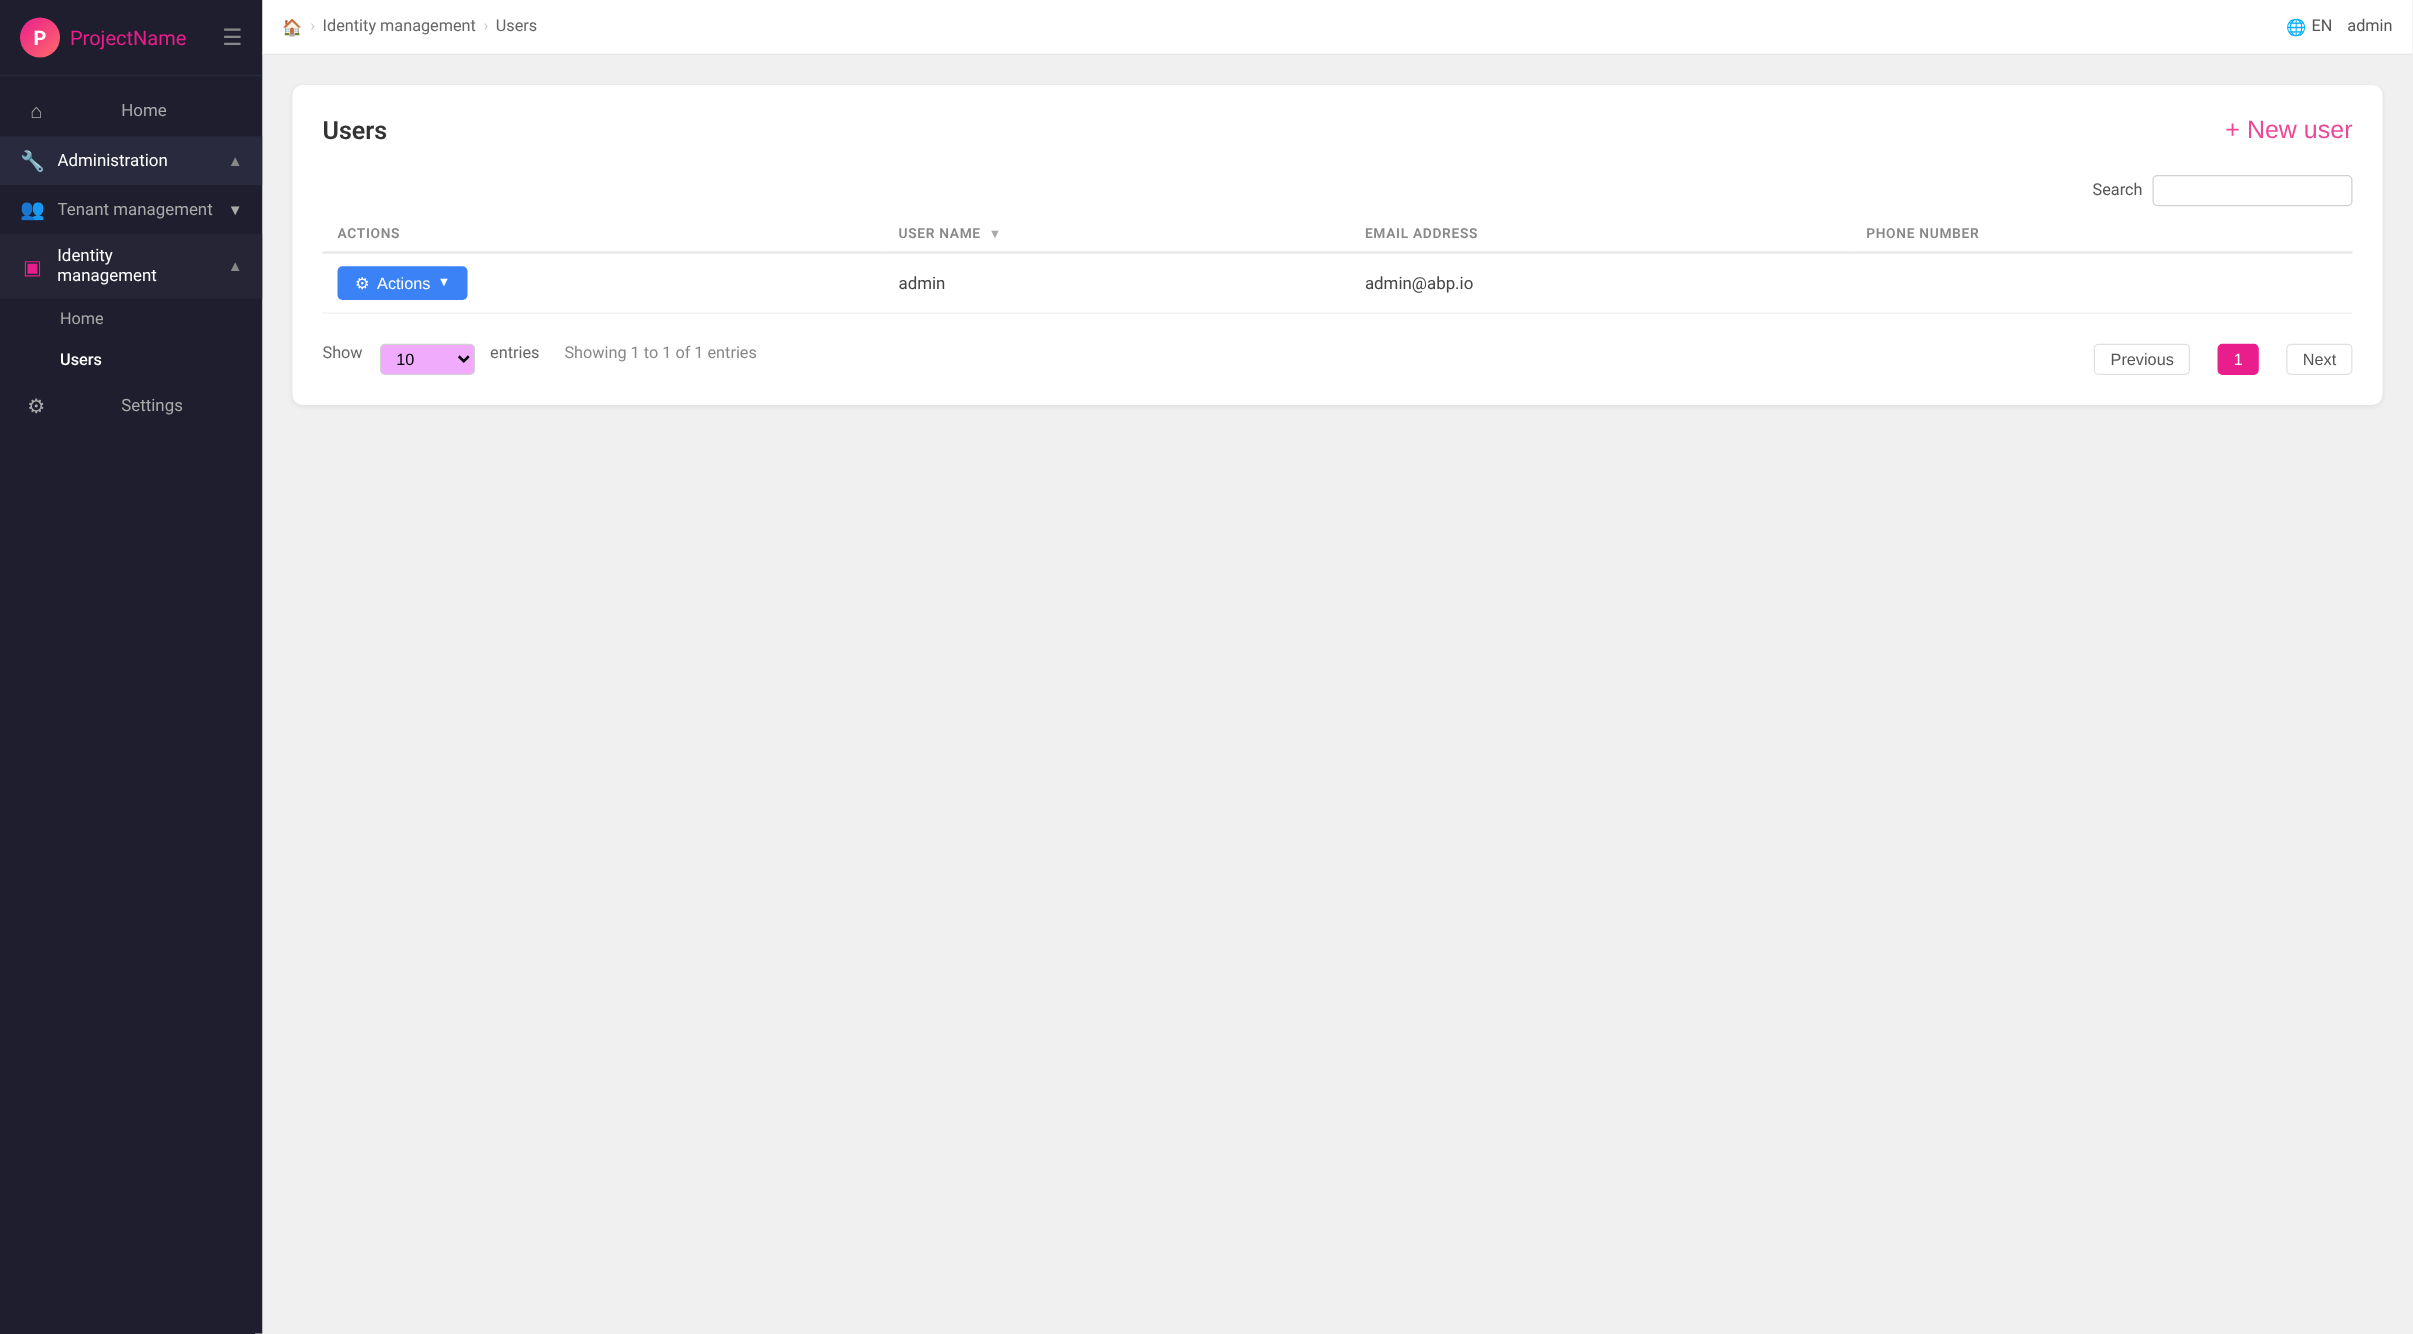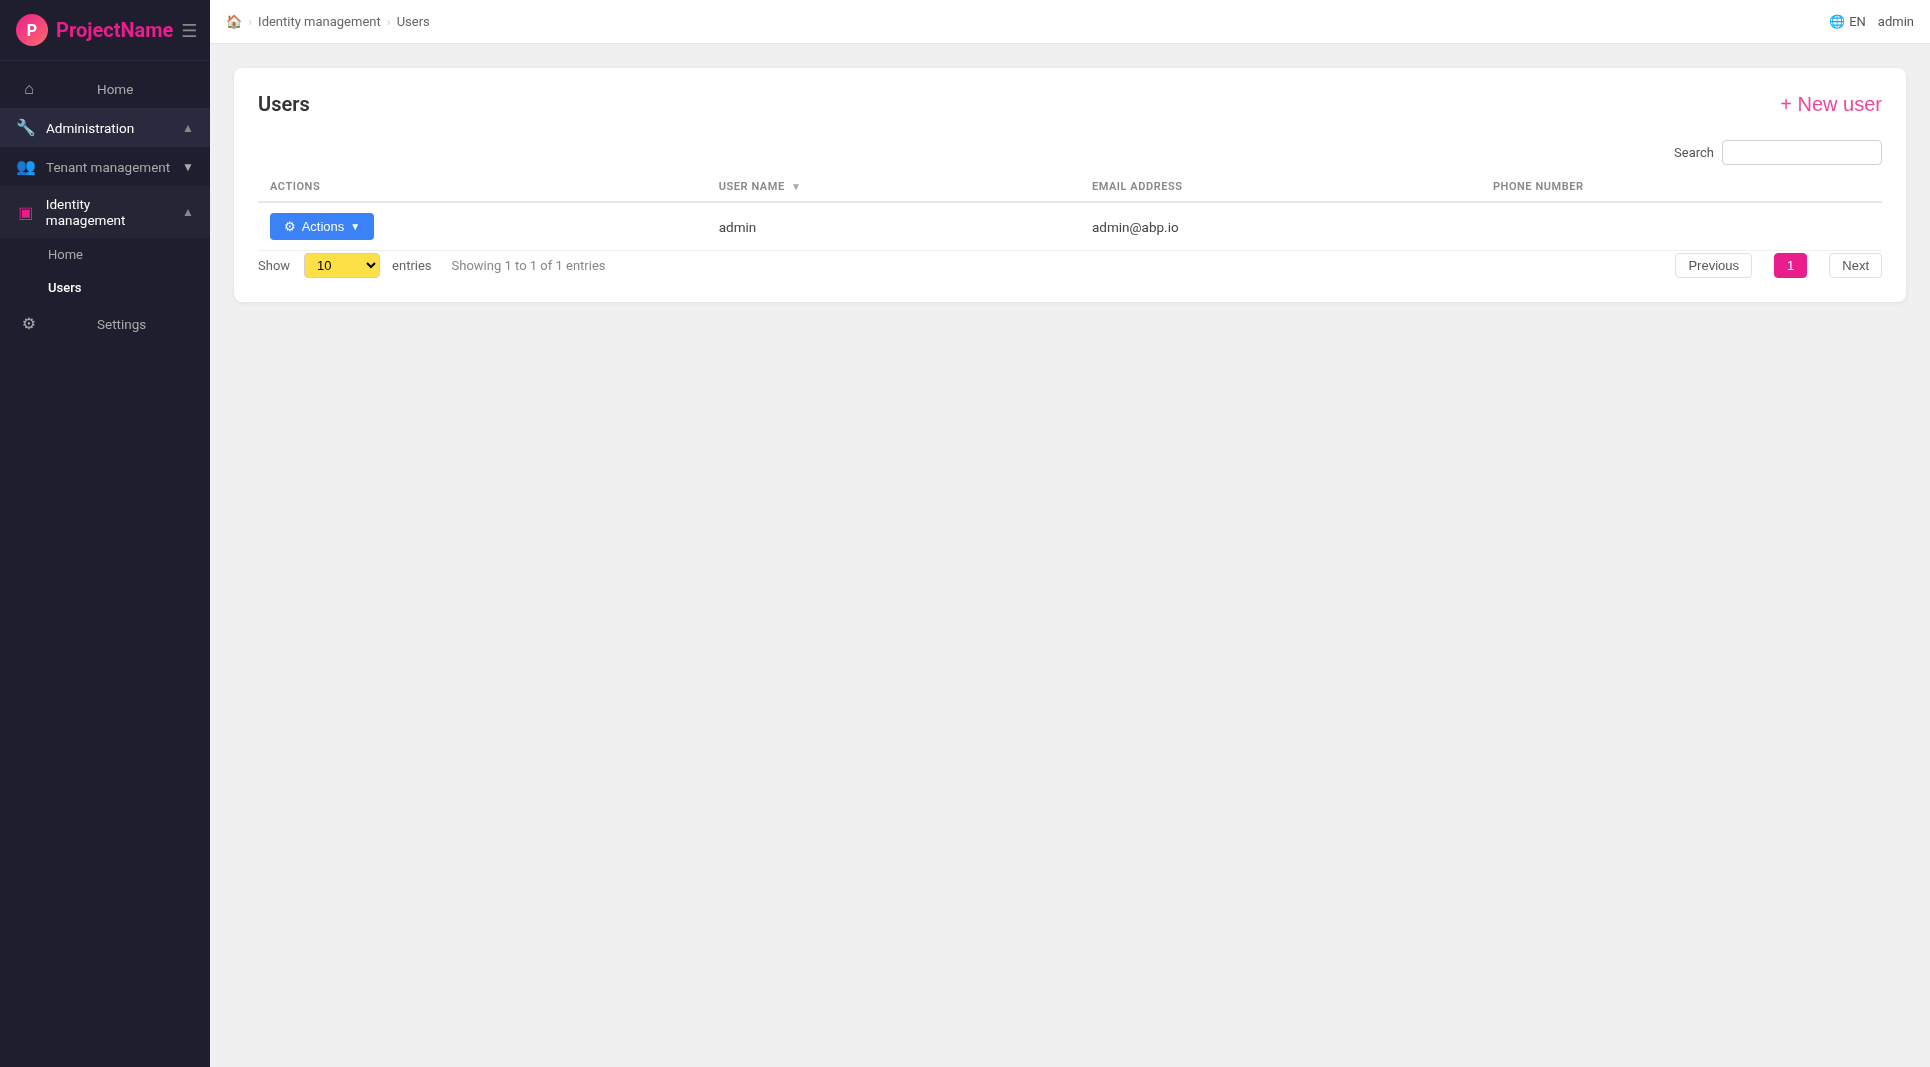--- a/index.html
+++ b/index.html
@@ -29,23 +29,23 @@
       border-radius: 50%;
       display: flex;
       align-items: center;
       justify-content: center;
       font-size: 16px;
       color: white;
       font-weight: bold;
       flex-shrink: 0;
     }
     .logo-text {
-      font-size: 20px;
+      font-size: 16px;
       color: white;
-      font-weight: 700;
+      font-weight: 400;
     }
     .logo-text span { color: #e91e8c; }
     .sidebar-toggle {
       margin-left: auto;
       color: #888;
       cursor: pointer;
       font-size: 18px;
     }
 
     .sidebar-nav { flex: 1; padding-top: 8px; }
@@ -220,33 +220,32 @@
       display: flex;
       align-items: center;
       gap: 6px;
     }
     .actions-btn .gear { font-size: 13px; }
     .actions-btn .caret { font-size: 10px; }
 
     
     .table-footer {
       display: flex;
-      align-items: center;
-      margin-top: 2px;
+      margin-top: 24px;
       font-size: 13px;
       color: #666;
       gap: 8px;
     }
     .show-label { margin-right: 6px; }
     .entries-select {
       border: 1px solid #d0d0d0;
       border-radius: 4px;
       padding: 3px 24px 3px 8px;
       font-size: 13px;
-      background: #fde047;
+      background: #f0abfc;
       cursor: pointer;
       appearance: auto;
     }
     .entries-label { margin-left: 4px; margin-right: 12px; }
     .showing-text { color: #888; font-size: 13px; }
     .pagination {
       margin-left: auto;
       display: flex;
       align-items: center;
       gap: 22px;

